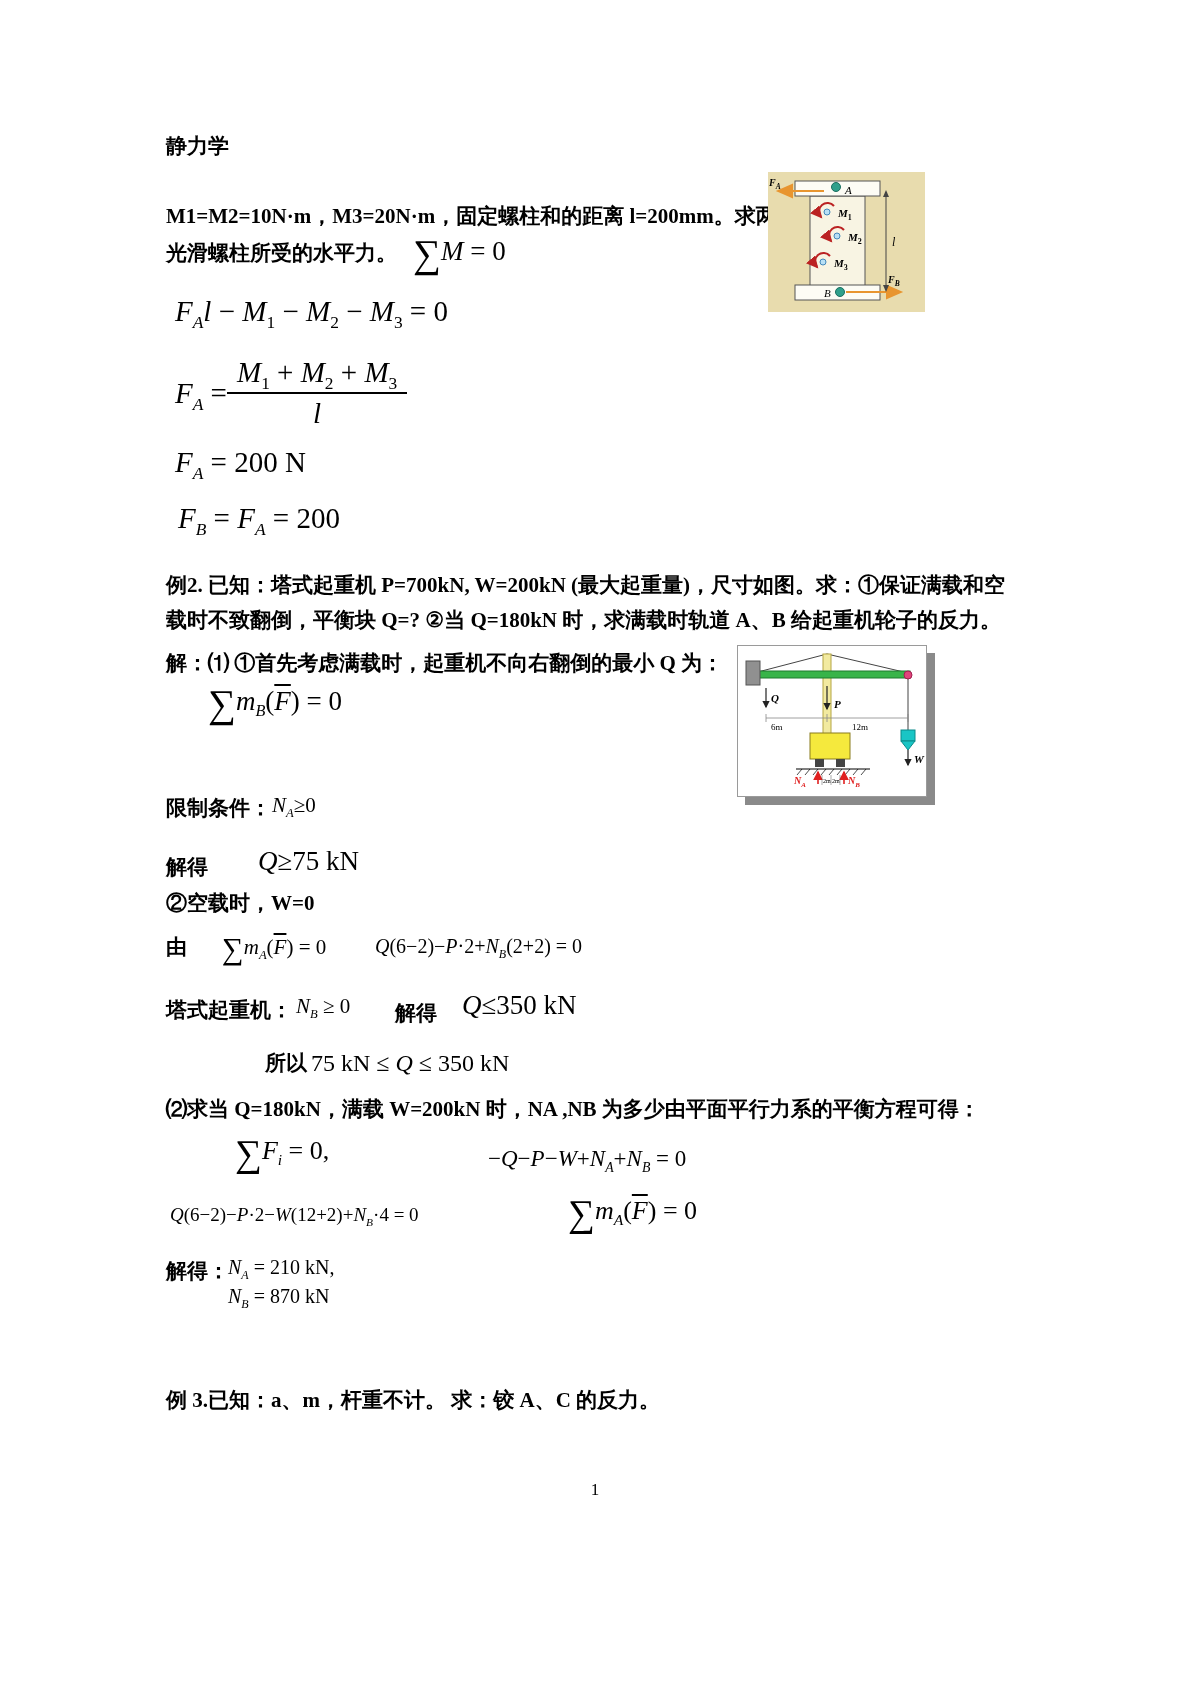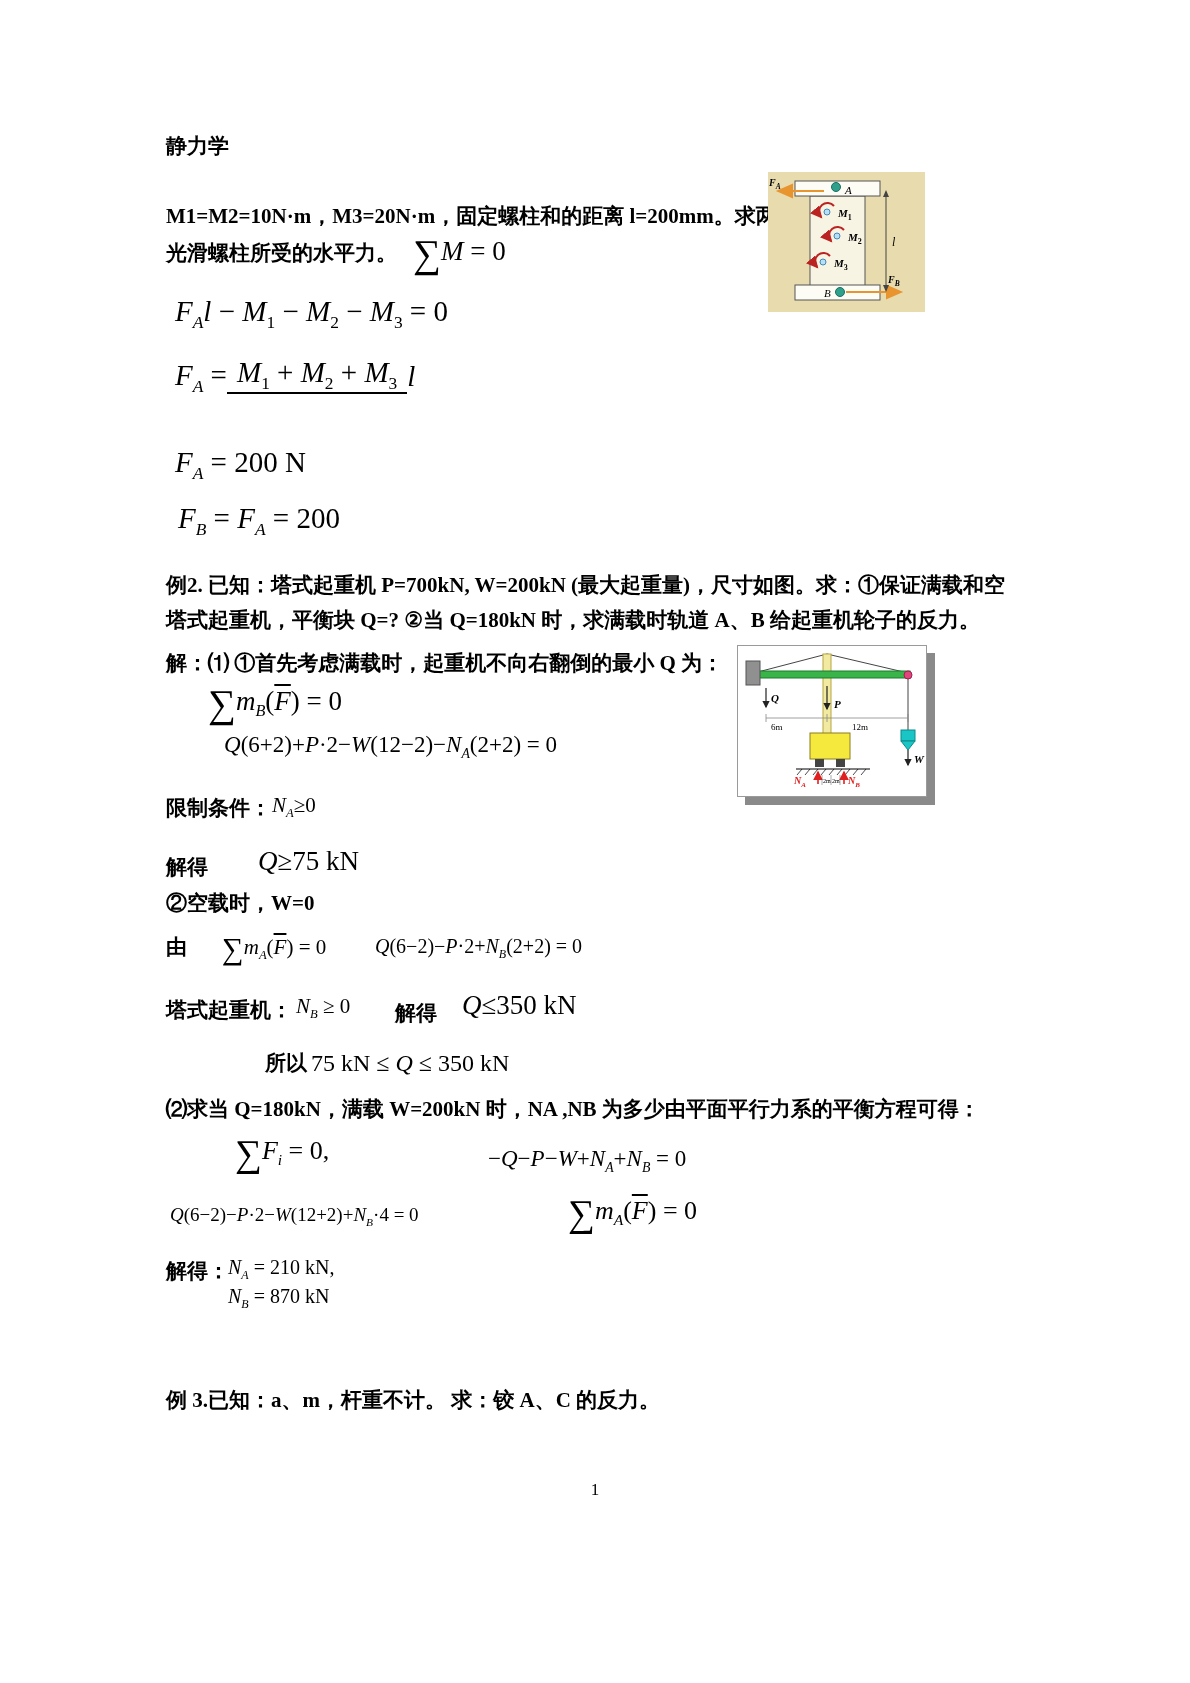--- a/index.html
+++ b/index.html
@@ -8,21 +8,21 @@
   .abs{position:absolute;white-space:nowrap;}
   .cn{font-size:21px;line-height:1.45;font-weight:bold;}
   .math{font-family:"Liberation Serif","DejaVu Serif",serif;margin-top:8px;}
   .math i{font-style:italic;}
   .math .rm{font-style:normal;}
   .math sub{font-size:0.6em;line-height:0;}
   .math .sum{font-size:1.45em;font-style:normal;line-height:0;vertical-align:-0.18em;}
   .math .bar{text-decoration:overline;}
   .row{display:inline-flex;align-items:baseline;}
   .frow{display:inline-flex;align-items:center;}
-  .frac{display:inline-flex;flex-direction:row;align-items:center;}
+  .frac{display:inline-flex;flex-direction:column;align-items:center;}
   .fnum{border-bottom:2px solid #000;padding:0 10px 3px;}
   .fden{padding-top:3px;}
   .fig{position:absolute;}
   .fig text{font-family:"Liberation Serif","DejaVu Serif",serif;}
   .fig2box{background:#fff;border:1px solid #9a9a9a;box-shadow:8px 8px 0 0 #8a8a8a;}
   .pagenum{position:absolute;left:0;right:0;text-align:center;font-size:17px;}
 </style>
 </head>
 <body>
 
@@ -97,25 +97,24 @@
         <circle cx="69" cy="64" r="3" fill="#b8e0f5"></circle>
         <circle cx="55" cy="90" r="3" fill="#b8e0f5"></circle>
       </g>
       <text x="70" y="45" font-size="11" font-weight="bold"><tspan font-style="italic">M</tspan><tspan dy="3" font-size="8">1</tspan></text>
       <text x="80" y="69" font-size="11" font-weight="bold"><tspan font-style="italic">M</tspan><tspan dy="3" font-size="8">2</tspan></text>
       <text x="66" y="95" font-size="11" font-weight="bold"><tspan font-style="italic">M</tspan><tspan dy="3" font-size="8">3</tspan></text>
     </svg>
   </div>
 
   <div class="abs cn" style="left:166px;top:570px">例2. 已知：塔式起重机 P=700kN, W=200kN (最大起重量)，尺寸如图。求：①保证满载和空</div>
-  <div class="abs cn" style="left:166px;top:605px">塔式起重机，平衡块 Q=?  ②当 Q=180kN 时，求满载时轨道 A、B 给起重机轮子的反力。</div>
+  <div class="abs cn" style="left:166px;top:605px">载时不致翻倒，平衡块 Q=?  ②当 Q=180kN 时，求满载时轨道 A、B 给起重机轮子的反力。</div>
   <div class="abs cn" style="left:166px;top:648px">解：⑴ ①首先考虑满载时，起重机不向右翻倒的最小 Q 为：</div>
 
   <div class="abs math" style="left:208px;top:678px;font-size:27px"><span class="sum">∑</span><i>m</i><sub><i>B</i></sub>(<span class="bar"><i>F</i></span>) = 0</div>
-  <div class="abs math" style="left:224px;top:724px;font-size:23px"><i>Q</i>(6+2)+<i>P</i>·2−<i>W</i>(12−2)−<i>N</i><sub><i>A</i></sub>(2+2) = 0</div>
 
   <div class="fig fig2box" style="left:737px;top:645px;width:188px;height:150px">
     <svg width="188" height="150" viewBox="0 0 188 150">
       <defs>
         <marker id="f2-ak" markerWidth="8" markerHeight="8" refX="5" refY="3" orient="auto">
             <path d="M0,0 L6,3 L0,6 Z" fill="#222"></path>
           </marker>
         <marker id="f2-are" markerWidth="8" markerHeight="8" refX="5" refY="3" orient="auto">
             <path d="M0,0 L6,3 L0,6 Z" fill="#e02020"></path>
           </marker>

